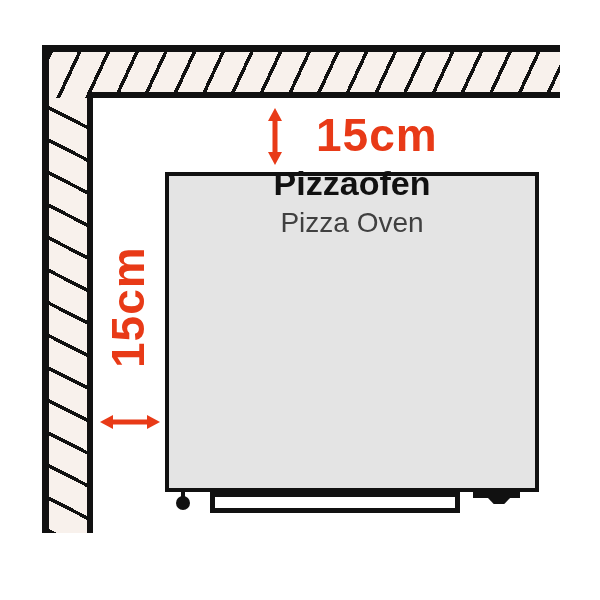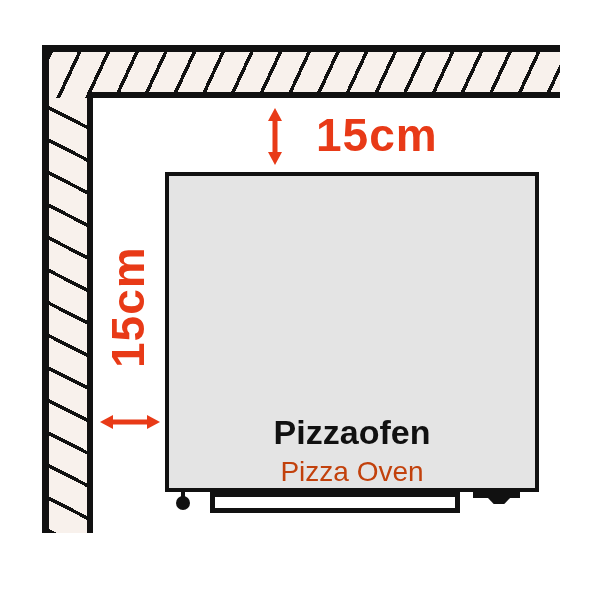--- a/index.html
+++ b/index.html
@@ -43,28 +43,28 @@
     background: var(--line);
   }
 
   
   .oven {
     position: absolute; left: 165px; top: 172px; width: 374px; height: 320px;
     box-sizing: border-box;
     background: var(--oven-fill);
     border: 4px solid var(--line);
     display: flex; flex-direction: column;
-    align-items: center; justify-content: flex-end;
+    align-items: center; justify-content: flex-start;
   }
   .oven-label-group { text-align: center; margin-top: -12px; }
   .oven-title {
     font-size: 34px; font-weight: bold; color: #111; line-height: 1.15;
   }
   .oven-subtitle {
-    font-size: 28px; font-weight: normal; color: #c2410c; line-height: 1.15;
+    font-size: 28px; font-weight: normal; color: #404040; line-height: 1.15;
     margin-top: 4px;
   }
 
   
   .tray {
     position: absolute; left: 210px; top: 492px; width: 250px; height: 21px;
     box-sizing: border-box;
     border: 5px solid var(--line);
     background: #ffffff;
   }

